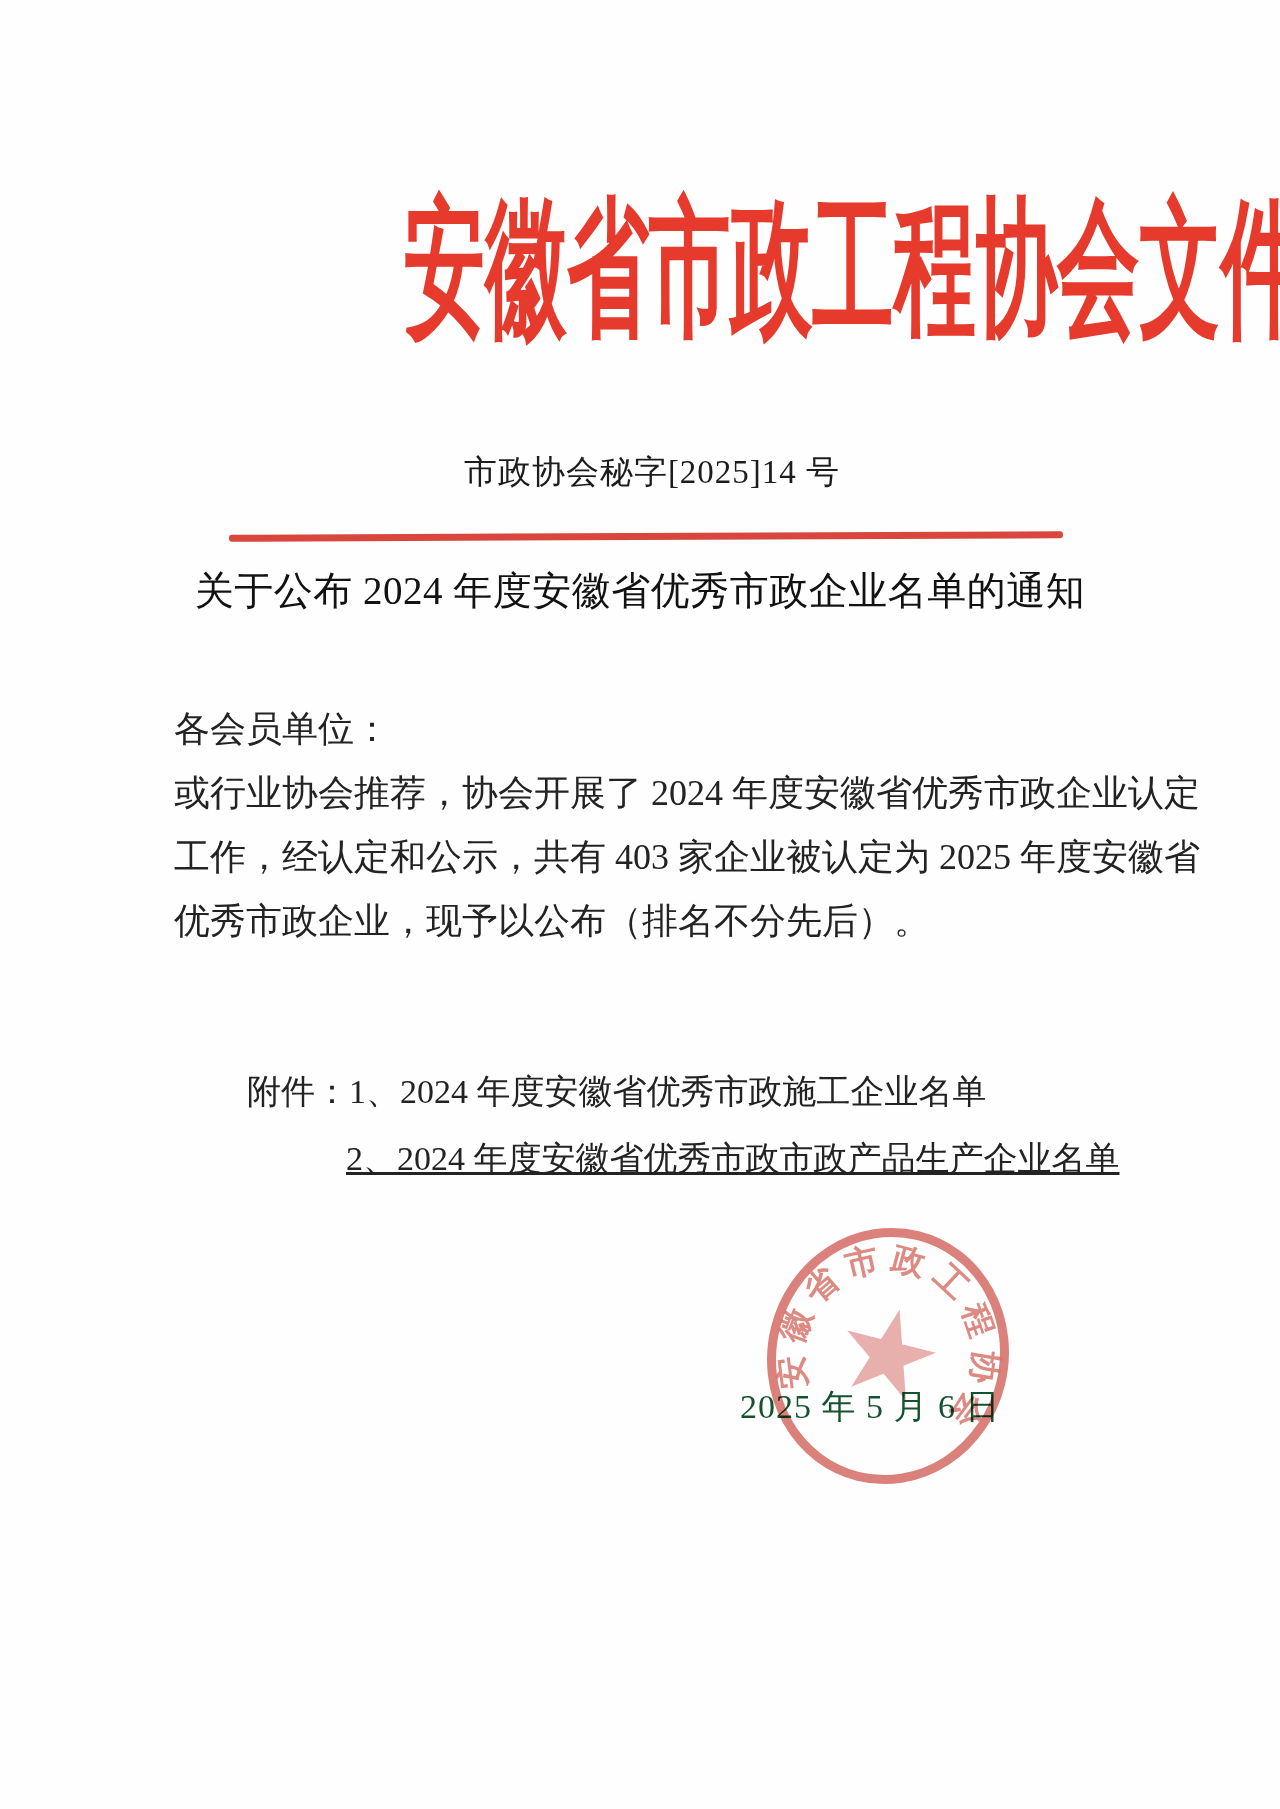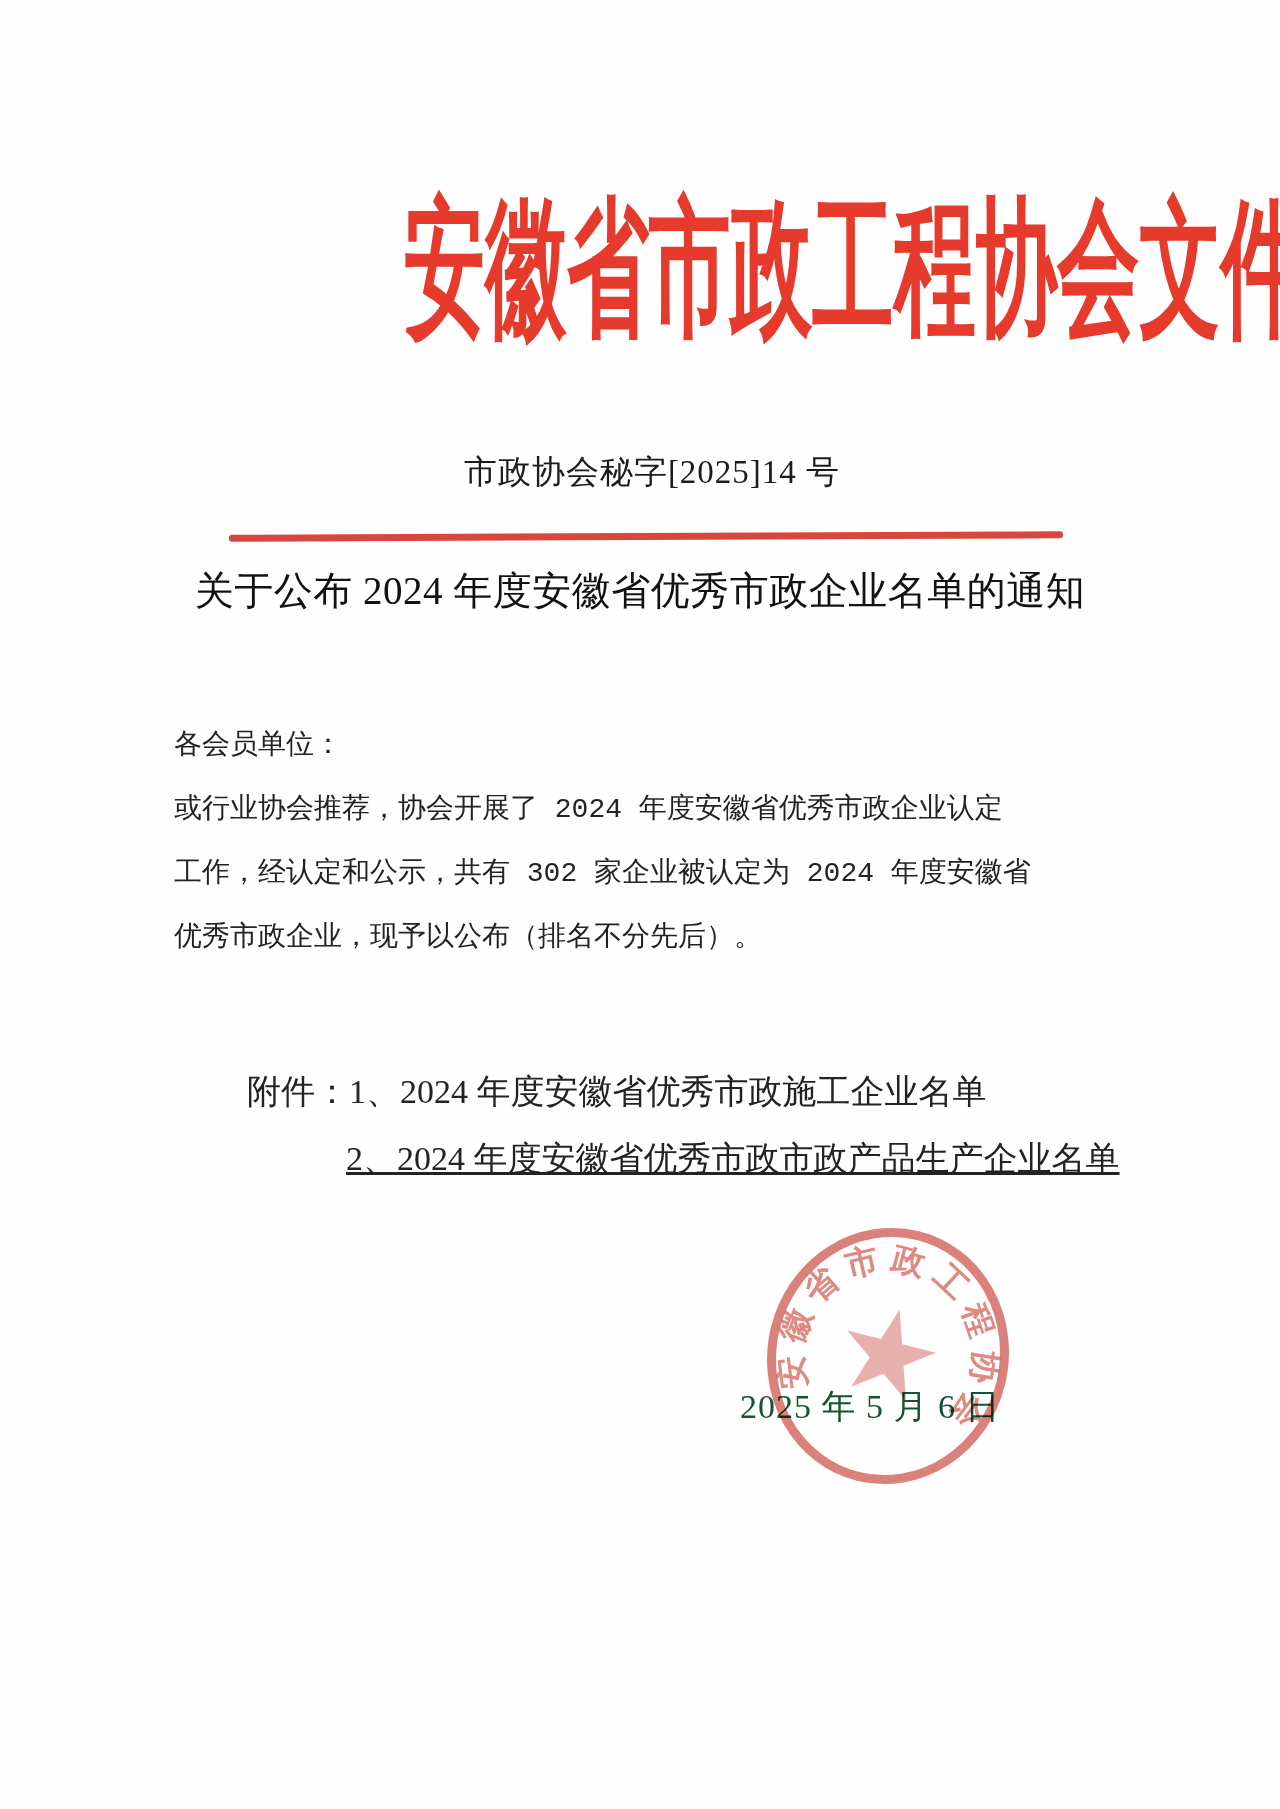--- a/index.html
+++ b/index.html
@@ -68,26 +68,25 @@
     text-align:center;
     font-size:39px;
     line-height:52px;
     font-weight:400;
     color:#121212;
     letter-spacing:0.5px;
   }
   .body-text{
     position:absolute;
     left:174px;
-    top:714px;
+    top:697px;
     width:960px;
-    font-size:28px;
+    font-size:36px;
     line-height:64px;
     color:var(--ink);
-    font-family:Liberation Mono, monospace;
   }
   .body-text .line{white-space:nowrap;}
   .body-text .indent{text-indent:70px;}
   .attachments{
     position:absolute;
     left:247px;
     top:1058px;
     font-size:34px;
     line-height:67px;
     color:var(--ink);
@@ -142,21 +141,21 @@
 
   <div class="doc-number">市政协会秘字[2025]14 号</div>
 
   <div class="red-divider"></div>
 
   <h1 class="notice-title">关于公布 2024 年度安徽省优秀市政企业名单的通知</h1>
 
   <main class="body-text">
     <div class="line salutation">各会员单位：</div>
     <div class="line">或行业协会推荐，协会开展了 2024 年度安徽省优秀市政企业认定</div>
-    <div class="line">工作，经认定和公示，共有 302 家企业被认定为 2024 年度安徽省</div>
+    <div class="line">工作，经认定和公示，共有 403 家企业被认定为 2025 年度安徽省</div>
     <div class="line">优秀市政企业，现予以公布（排名不分先后）。</div>
   </main>
 
   <section class="attachments">
     <div class="attachment-line first">
       <span>附件：</span><span>1、2024 年度安徽省优秀市政施工企业名单</span>
     </div>
     <div class="attachment-line second">2、2024 年度安徽省优秀市政市政产品生产企业名单</div>
   </section>
 

